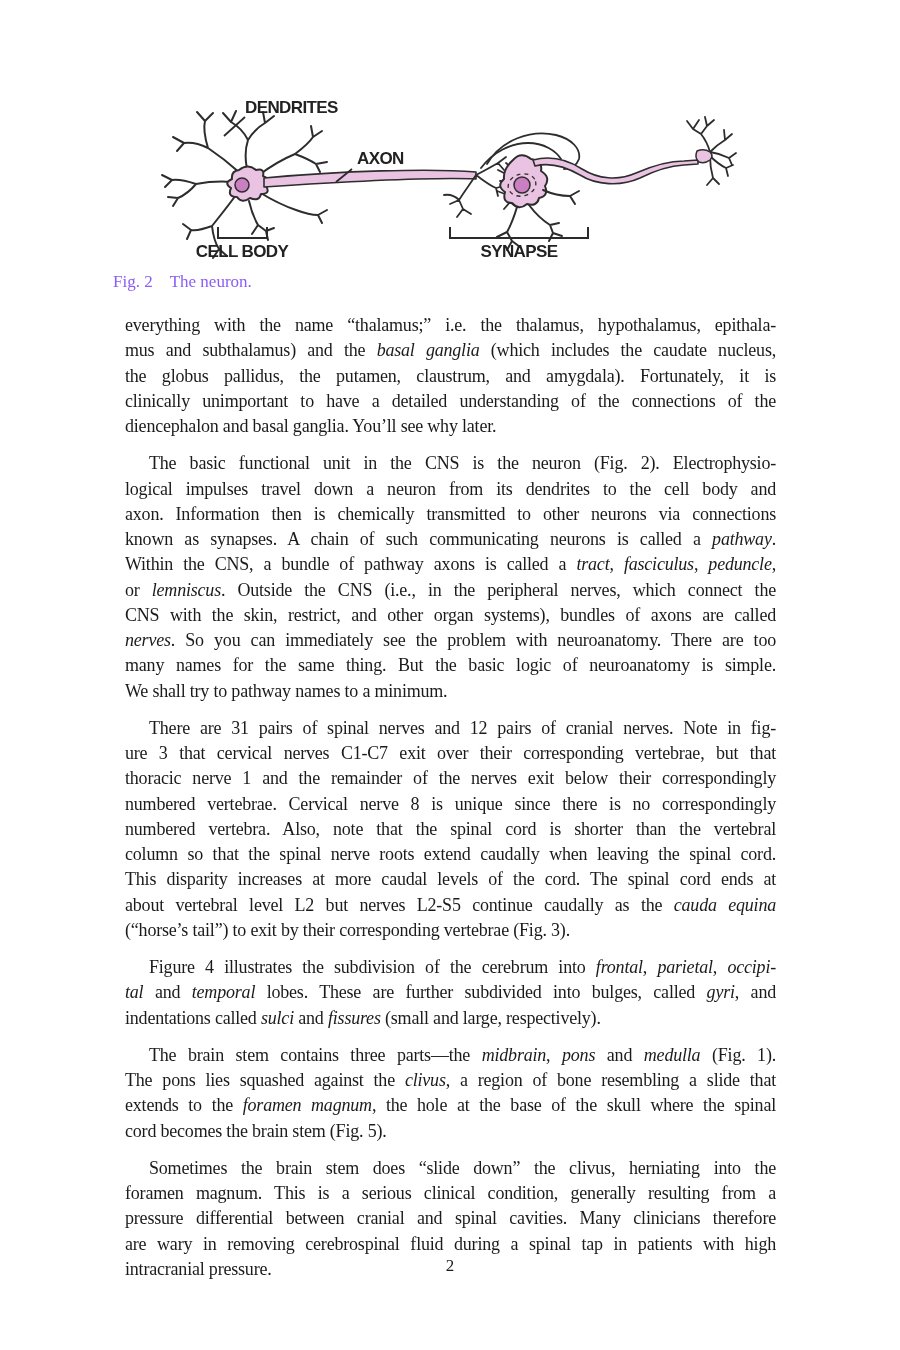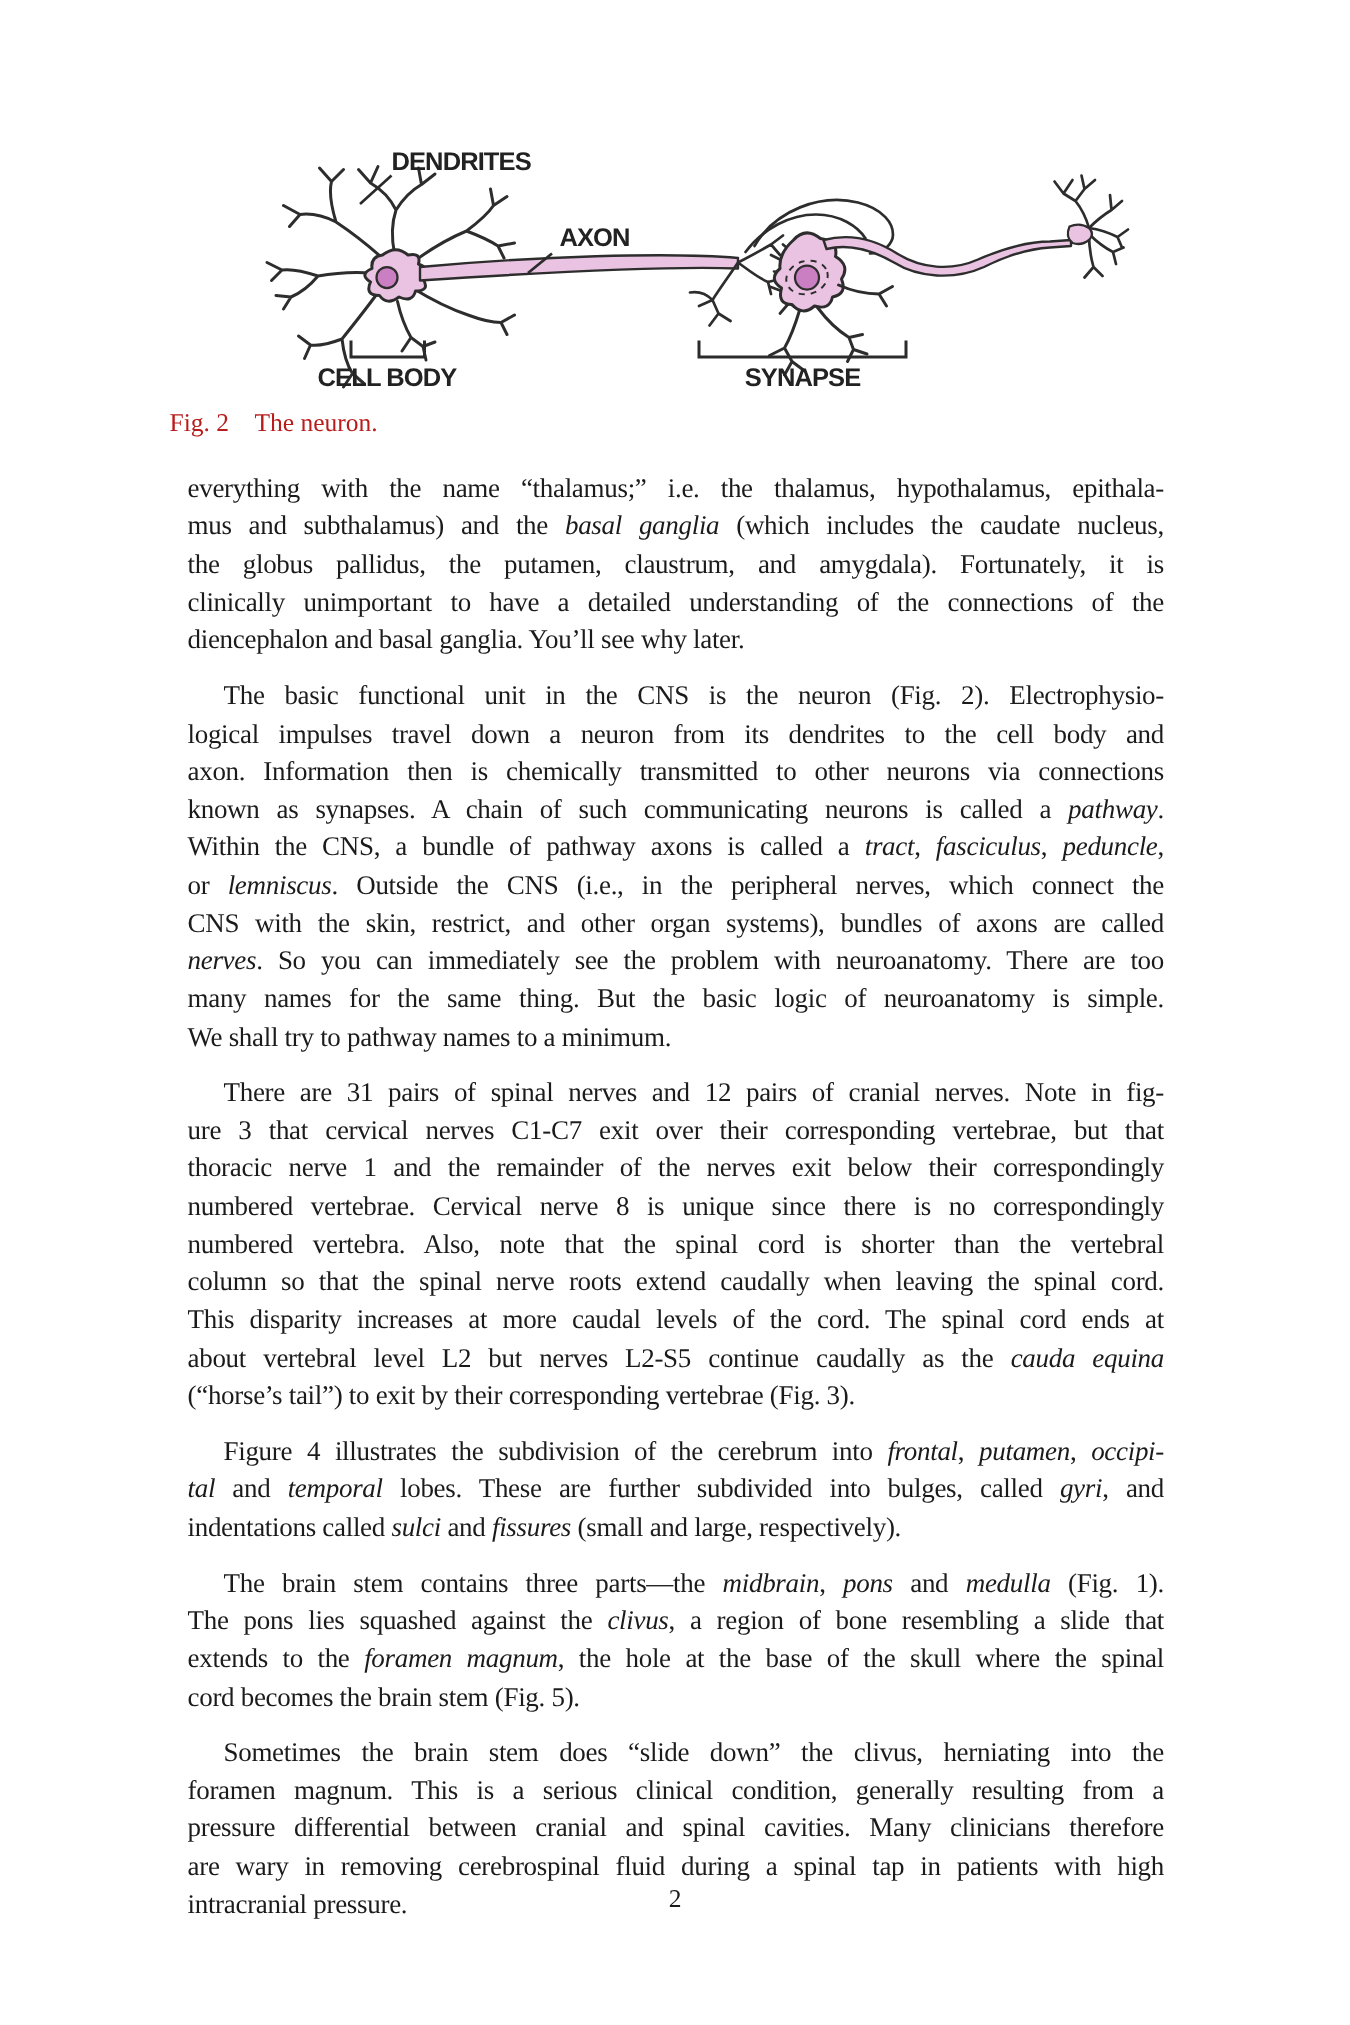--- a/index.html
+++ b/index.html
@@ -1,29 +1,29 @@
 <!DOCTYPE html>
 <html style="--cell-fill: #e9c3e1; --nucleus-fill: #c97fc2; --outline: #2d2d2d;"><head>
 <meta charset="utf-8">
 <style>
   html,body { margin:0; padding:0; }
   body {
     width:900px; height:1350px; background:#ffffff; position:relative;
     font-family:"Liberation Serif", serif; color:#1b1b1b; overflow:hidden;
   }
-  #figure-area { position:absolute; left:16px; top:0; width:784px; height:300px; }
+  #figure-area { position:absolute; left:0; top:0; width:784px; height:300px; }
   #neuron-svg { position:absolute; left:0; top:0; }
   .fig-label {
     position:absolute; font-family:"Liberation Sans", sans-serif;
     font-weight:bold; font-size:17px; letter-spacing:-0.6px; color:#222222;
     white-space:nowrap;
   }
   .fig-label.centered { transform:translateX(-50%); }
   #figure-caption {
-    position:absolute; left:113px; top:272px; font-size:17px; color:#b91c1c;
+    position:absolute; left:113px; top:272px; font-size:17px; color:#8b5cf6;
     white-space:nowrap;
   }
   #figure-caption .cap-text { margin-left:17px; }
   #body-text {
     position:absolute; left:113px; top:301px; width:675px;
     font-size:18px; line-height:25.25px; letter-spacing:-0.2px;
   }
   .para { margin:12px; }
   .line { text-align:justify; text-align-last:justify; }
   .line.last { text-align-last:left; }
@@ -129,21 +129,21 @@
       <div class="line"><span>ure 3 that cervical nerves C1-C7 exit over their corresponding vertebrae, but that</span></div>
       <div class="line"><span>thoracic nerve 1 and the remainder of the nerves exit below their correspondingly</span></div>
       <div class="line"><span>numbered vertebrae. Cervical nerve 8 is unique since there is no correspondingly</span></div>
       <div class="line"><span>numbered vertebra. Also, note that the spinal cord is shorter than the vertebral</span></div>
       <div class="line"><span>column so that the spinal nerve roots extend caudally when leaving the spinal cord.</span></div>
       <div class="line"><span>This disparity increases at more caudal levels of the cord. The spinal cord ends at</span></div>
       <div class="line"><span>about vertebral level L2 but nerves L2-S5 continue caudally as the </span><span class="it">cauda equina</span></div>
       <div class="line last"><span>(“horse’s tail”) to exit by their corresponding vertebrae (Fig. 3).</span></div>
     </div>
     <div class="para">
-      <div class="line indent"><span>Figure 4 illustrates the subdivision of the cerebrum into </span><span class="it">frontal</span><span>, </span><span class="it">putamen</span><span>, </span><span class="it">occipi-</span></div>
+      <div class="line indent"><span>Figure 4 illustrates the subdivision of the cerebrum into </span><span class="it">frontal</span><span>, </span><span class="it">parietal</span><span>, </span><span class="it">occipi-</span></div>
       <div class="line"><span class="it">tal</span><span> and </span><span class="it">temporal</span><span> lobes. These are further subdivided into bulges, called </span><span class="it">gyri</span><span>, and</span></div>
       <div class="line last"><span>indentations called </span><span class="it">sulci</span><span> and </span><span class="it">fissures</span><span> (small and large, respectively).</span></div>
     </div>
     <div class="para">
       <div class="line indent"><span>The brain stem contains three parts—the </span><span class="it">midbrain</span><span>, </span><span class="it">pons</span><span> and </span><span class="it">medulla</span><span> (Fig. 1).</span></div>
       <div class="line"><span>The pons lies squashed against the </span><span class="it">clivus</span><span>, a region of bone resembling a slide that</span></div>
       <div class="line"><span>extends to the </span><span class="it">foramen magnum</span><span>, the hole at the base of the skull where the spinal</span></div>
       <div class="line last"><span>cord becomes the brain stem (Fig. 5).</span></div>
     </div>
     <div class="para">

